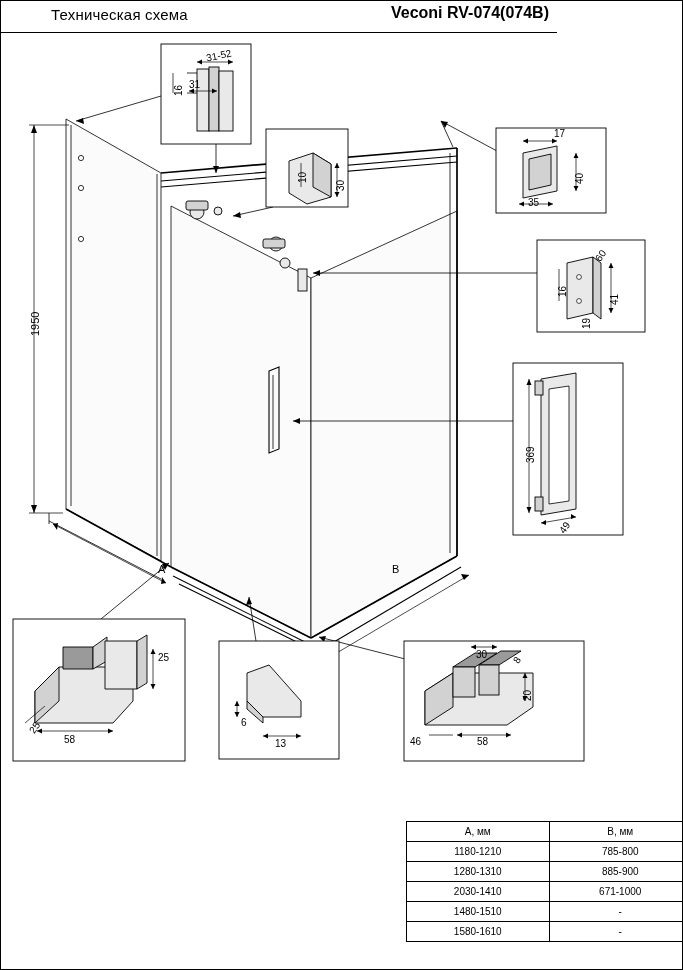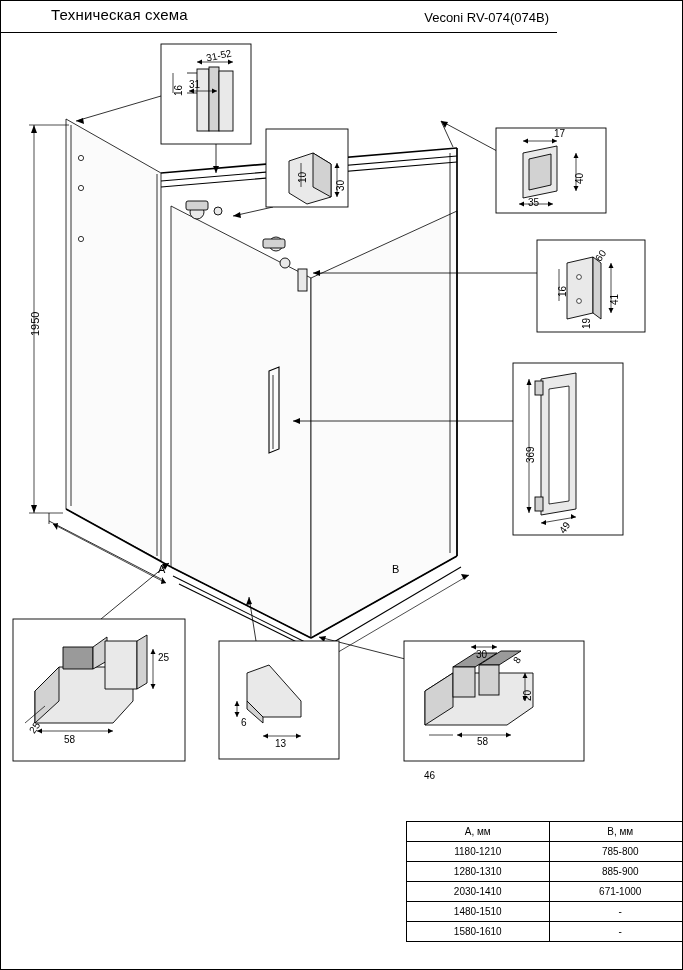--- a/index.html
+++ b/index.html
@@ -32,23 +32,23 @@
     box-sizing: border-box;
   }
   .header-title {
     position: absolute;
     left: 50px; top: 5px;
     font-size: 15px;
     letter-spacing: .2px;
   }
   .header-model {
     position: absolute;
-    right: 8px; top: 9px;
-    font-size: 13px;
-    font-weight: normal;
+    right: 8px; top: 3px;
+    font-size: 16px;
+    font-weight: bold;
   }
   
   svg.layer {
     position: absolute;
     left: 0; top: 0;
     width: 681px;
     height: 968px;
     pointer-events: none;
   }
   .ln { stroke: #000; fill: none; }
@@ -313,21 +313,21 @@
   <div class="lbl" style="left:157px; top:651px;">25</div>
   <div class="lbl rotneg" style="left:26px; top:728px;">25</div>
   <div class="lbl" style="left:63px; top:733px;">58</div>
 
   <div class="lbl" style="left:240px; top:716px;">6</div>
   <div class="lbl" style="left:274px; top:737px;">13</div>
 
   <div class="lbl" style="left:475px; top:648px;">30</div>
   <div class="lbl rotneg" style="left:510px; top:658px;">8</div>
   <div class="lbl rot90" style="left:521px; top:700px;">20</div>
-  <div class="lbl" style="left:423px; top:735px;margin-top:34px;">46</div>
+  <div class="lbl" style="left:409px; top:735px;">46</div>
   <div class="lbl" style="left:476px; top:735px;">58</div>
 
   <table class="tbl">
     <thead>
       <tr>
         <th class="col">A, мм</th>
         <th class="col">B, мм</th>
       </tr>
     </thead>
     <tbody>

